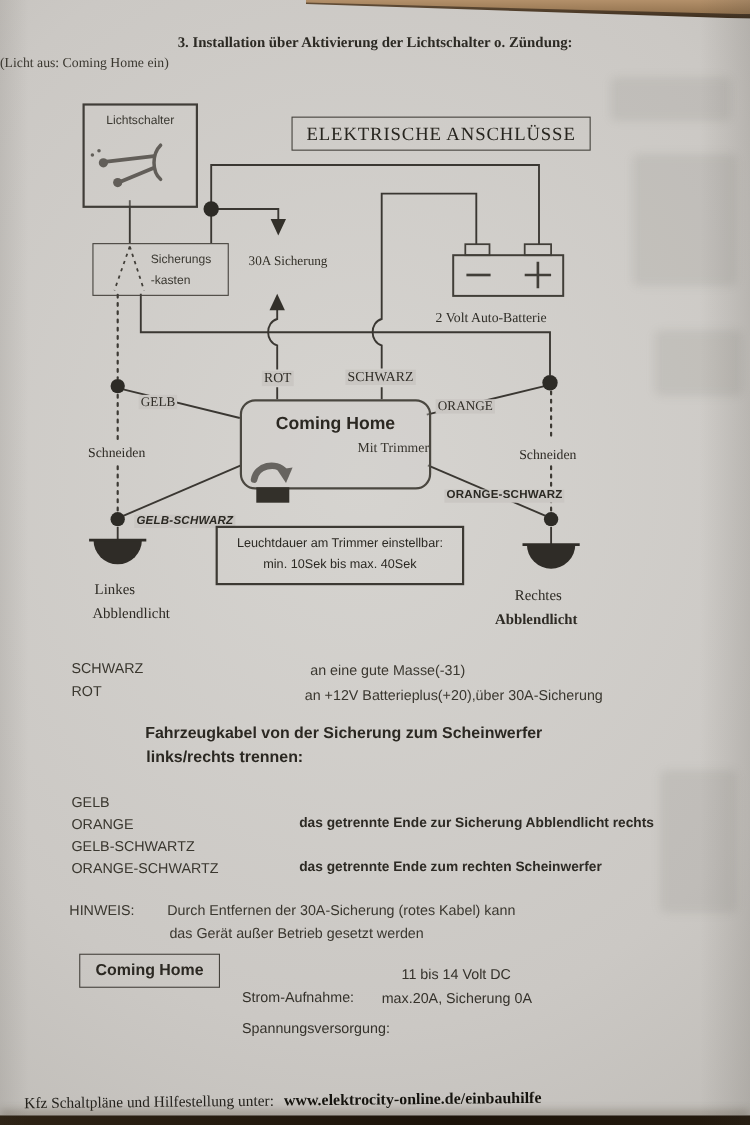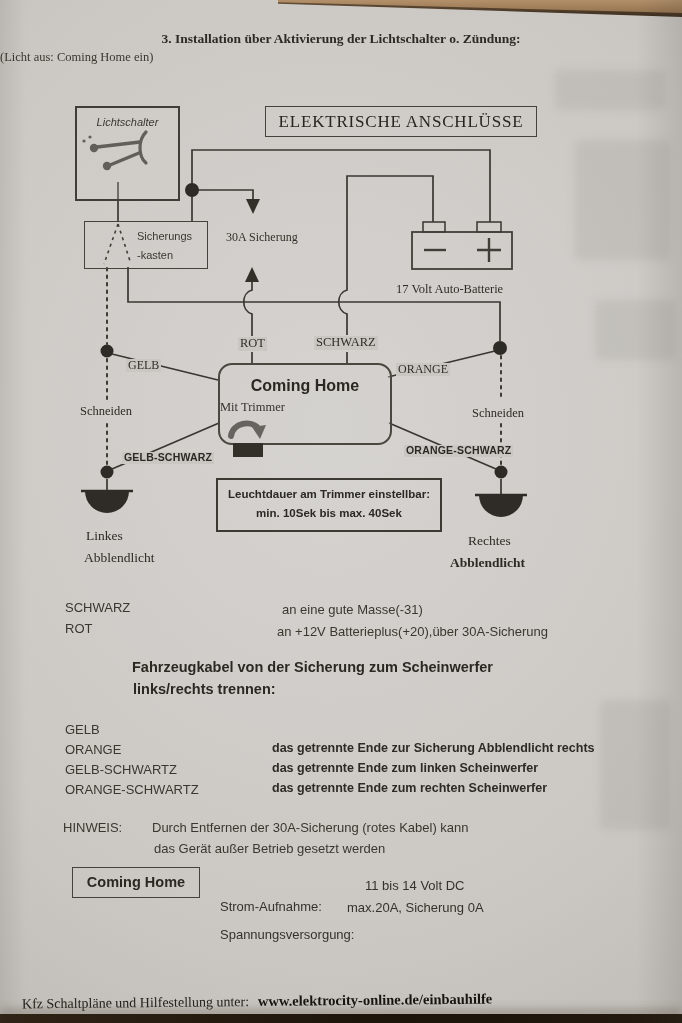--- a/index.html
+++ b/index.html
@@ -25,35 +25,35 @@
   .bleed{background:rgba(110,104,96,.12);filter:blur(4px);border-radius:6px;}
   
   .dbox{border:2px solid #403d38;background:rgba(210,208,204,.25);}
   
   .serif{font-family:"Liberation Serif",serif;}
   .sans{font-family:"Liberation Sans",sans-serif;}
   .mask{background:#cac7c3;padding:0 2px;line-height:1.1;}
   .lbl{white-space:nowrap;}
   #title1{left:0;top:31px;width:682px;text-align:center;font-weight:bold;font-size:13.5px;color:#2c2a24;}
   #title2{left:0;top:50px;width:610px;font-size:12.5px;color:#3a372f;}
-  #box-lichtschalter{left:75px;top:106px;width:101px;height:91px;font-style:italic;}
+  #box-lichtschalter{left:75px;top:94px;width:101px;height:91px;}
   #lbl-lichtschalter{left:0;top:8px;width:100%;text-align:center;font-size:11px;color:#3a3831;}
   #box-elektrische{left:265px;top:106px;width:270px;height:29px;border:1.7px solid #45423c;
       text-align:center;font-size:17px;letter-spacing:.8px;color:#27251f;line-height:29px;}
   #box-sicherungskasten{left:84px;top:221px;width:122px;height:46px;border:1.7px solid #45423c;}
   #lbl-sicherungs{left:52px;top:5px;font-size:11px;color:#3a3831;line-height:19px;}
   #lbl-battery{left:396px;top:282px;font-size:12.5px;color:#2f2d27;}
   #lbl-fuse{left:226px;top:230px;font-size:12px;color:#333028;}
   #box-coming-home{left:218px;top:363px;width:170px;height:78px;border:2.4px solid #4a4740;
       border-radius:14px;background:rgba(209,207,203,.35);}
   #lbl-ch-name{left:0;top:12px;width:100%;text-align:center;font-weight:bold;font-size:16px;color:#2b2822;}
-  #lbl-ch-sub{left:0;top:35px;width:100%;text-align:left;font-size:12.5px;color:#36332c;}
+  #lbl-ch-sub{left:0;top:35px;width:100%;text-align:right;font-size:12.5px;color:#36332c;}
   #ch-tab{left:233px;top:443px;width:30px;height:14px;background:#33302a;}
   #box-leuchtdauer{left:196px;top:478px;width:222px;height:45px;border:2px solid #3c3933;
-      text-align:center;font-weight:bold;font-size:11.5px;color:#2b2923;padding-top:5px;line-height:19px;margin-left:20px;}
+      text-align:center;font-weight:normal;font-size:11.5px;color:#2b2923;padding-top:5px;line-height:19px;}
   .wire-lbl{font-size:12.5px;color:#302d27;}
   .wire-lbl-sm{font-size:12px;color:#302d27;}
   .cut-lbl{font-size:12.5px;color:#2e2b25;text-align:center;}
   .bw-lbl{font-weight:bold;font-size:10.5px;color:#2b2923;letter-spacing:.2px;}
   .lamp-lbl{font-size:13.5px;color:#2e2b25;}
   
   .rowlbl{font-size:13px;color:#3a372f;}
   .rowdesc{font-size:13px;color:#3a372f;}
   .rowdescb{font-weight:bold;font-size:12.5px;color:#2d2a24;}
   .heading{font-weight:bold;font-size:14.5px;color:#2b2822;}
@@ -162,29 +162,29 @@
   <div class="abs noi serif" id="box-elektrische">ELEKTRISCHE ANSCHLÜSSE</div>
 
   <div class="abs noi" id="box-sicherungskasten">
     <div class="abs sans" id="lbl-sicherungs">
       <div>Sicherungs</div>
       <div>-kasten</div>
     </div>
   </div>
 
   <div class="abs noi serif lbl wire-lbl-sm" id="lbl-fuse">30A Sicherung</div>
-  <div class="abs noi serif lbl" id="lbl-battery">17 Volt Auto-Batterie</div>
+  <div class="abs noi serif lbl" id="lbl-battery">2 Volt Auto-Batterie</div>
 
   <div class="abs noi serif lbl wire-lbl mask" style="left:238px;top:337px;">ROT</div>
   <div class="abs noi serif lbl wire-lbl mask" style="left:314px;top:336px;">SCHWARZ</div>
   <div class="abs noi serif lbl wire-lbl-sm mask" style="left:126px;top:359px;">GELB</div>
   <div class="abs noi serif lbl wire-lbl-sm mask" style="left:396px;top:363px;">ORANGE</div>
   <div class="abs noi serif lbl cut-lbl" style="left:80px;top:404px;">Schneiden</div>
   <div class="abs noi serif lbl cut-lbl" style="left:472px;top:406px;">Schneiden</div>
-  <div class="abs noi sans lbl bw-lbl mask" style="left:122px;top:452px;">GELB-SCHWARZ</div>
+  <div class="abs noi sans lbl bw-lbl mask" style="left:122px;top:468px;font-style:italic;">GELB-SCHWARZ</div>
   <div class="abs noi sans lbl bw-lbl mask" style="left:404px;top:445px;">ORANGE-SCHWARZ</div>
 
   <div class="abs noi" id="box-coming-home">
     <div class="abs sans" id="lbl-ch-name">Coming Home</div>
     <div class="abs serif" id="lbl-ch-sub">Mit Trimmer</div>
   </div>
   <div class="abs noi" id="ch-tab"></div>
 
   <div class="abs noi sans" id="box-leuchtdauer">
     <div>Leuchtdauer am Trimmer einstellbar:</div>
@@ -201,21 +201,20 @@
   <div class="abs noi sans lbl rowlbl" style="left:65px;top:621px;">ROT</div>
   <div class="abs noi sans lbl rowdesc" style="left:277px;top:624px;">an +12V Batterieplus(+20),über 30A-Sicherung</div>
 
   <div class="abs noi sans lbl heading" style="left:132px;top:659px;">Fahrzeugkabel von der Sicherung zum Scheinwerfer</div>
   <div class="abs noi sans lbl heading" style="left:133px;top:681px;">links/rechts trennen:</div>
 
   <div class="abs noi sans lbl rowlbl" style="left:65px;top:722px;">GELB</div>
   <div class="abs noi sans lbl rowlbl" style="left:65px;top:742px;">ORANGE</div>
   <div class="abs noi sans lbl rowdescb" style="left:272px;top:741px;">das getrennte Ende zur Sicherung Abblendlicht rechts</div>
   <div class="abs noi sans lbl rowlbl" style="left:65px;top:762px;">GELB-SCHWARTZ</div>
-  <div class="abs noi sans lbl rowdescb" style="left:272px;top:761px;">das getrennte Ende zum linken Scheinwerfer</div>
   <div class="abs noi sans lbl rowlbl" style="left:65px;top:782px;">ORANGE-SCHWARTZ</div>
   <div class="abs noi sans lbl rowdescb" style="left:272px;top:781px;">das getrennte Ende zum rechten Scheinwerfer</div>
 
   <div class="abs noi sans lbl rowlbl" style="left:63px;top:820px;">HINWEIS:</div>
   <div class="abs noi sans lbl rowdesc" style="left:152px;top:820px;">Durch Entfernen der 30A-Sicherung (rotes Kabel) kann</div>
   <div class="abs noi sans lbl rowdesc" style="left:154px;top:841px;">das Gerät außer Betrieb gesetzt werden</div>
 
   <div class="abs noi sans" id="box-ch-bottom">Coming Home</div>
   <div class="abs noi sans lbl spec" style="left:220px;top:927px;">Spannungsversorgung:</div>
   <div class="abs noi sans lbl spec" style="left:365px;top:878px;">11 bis 14 Volt DC</div>

